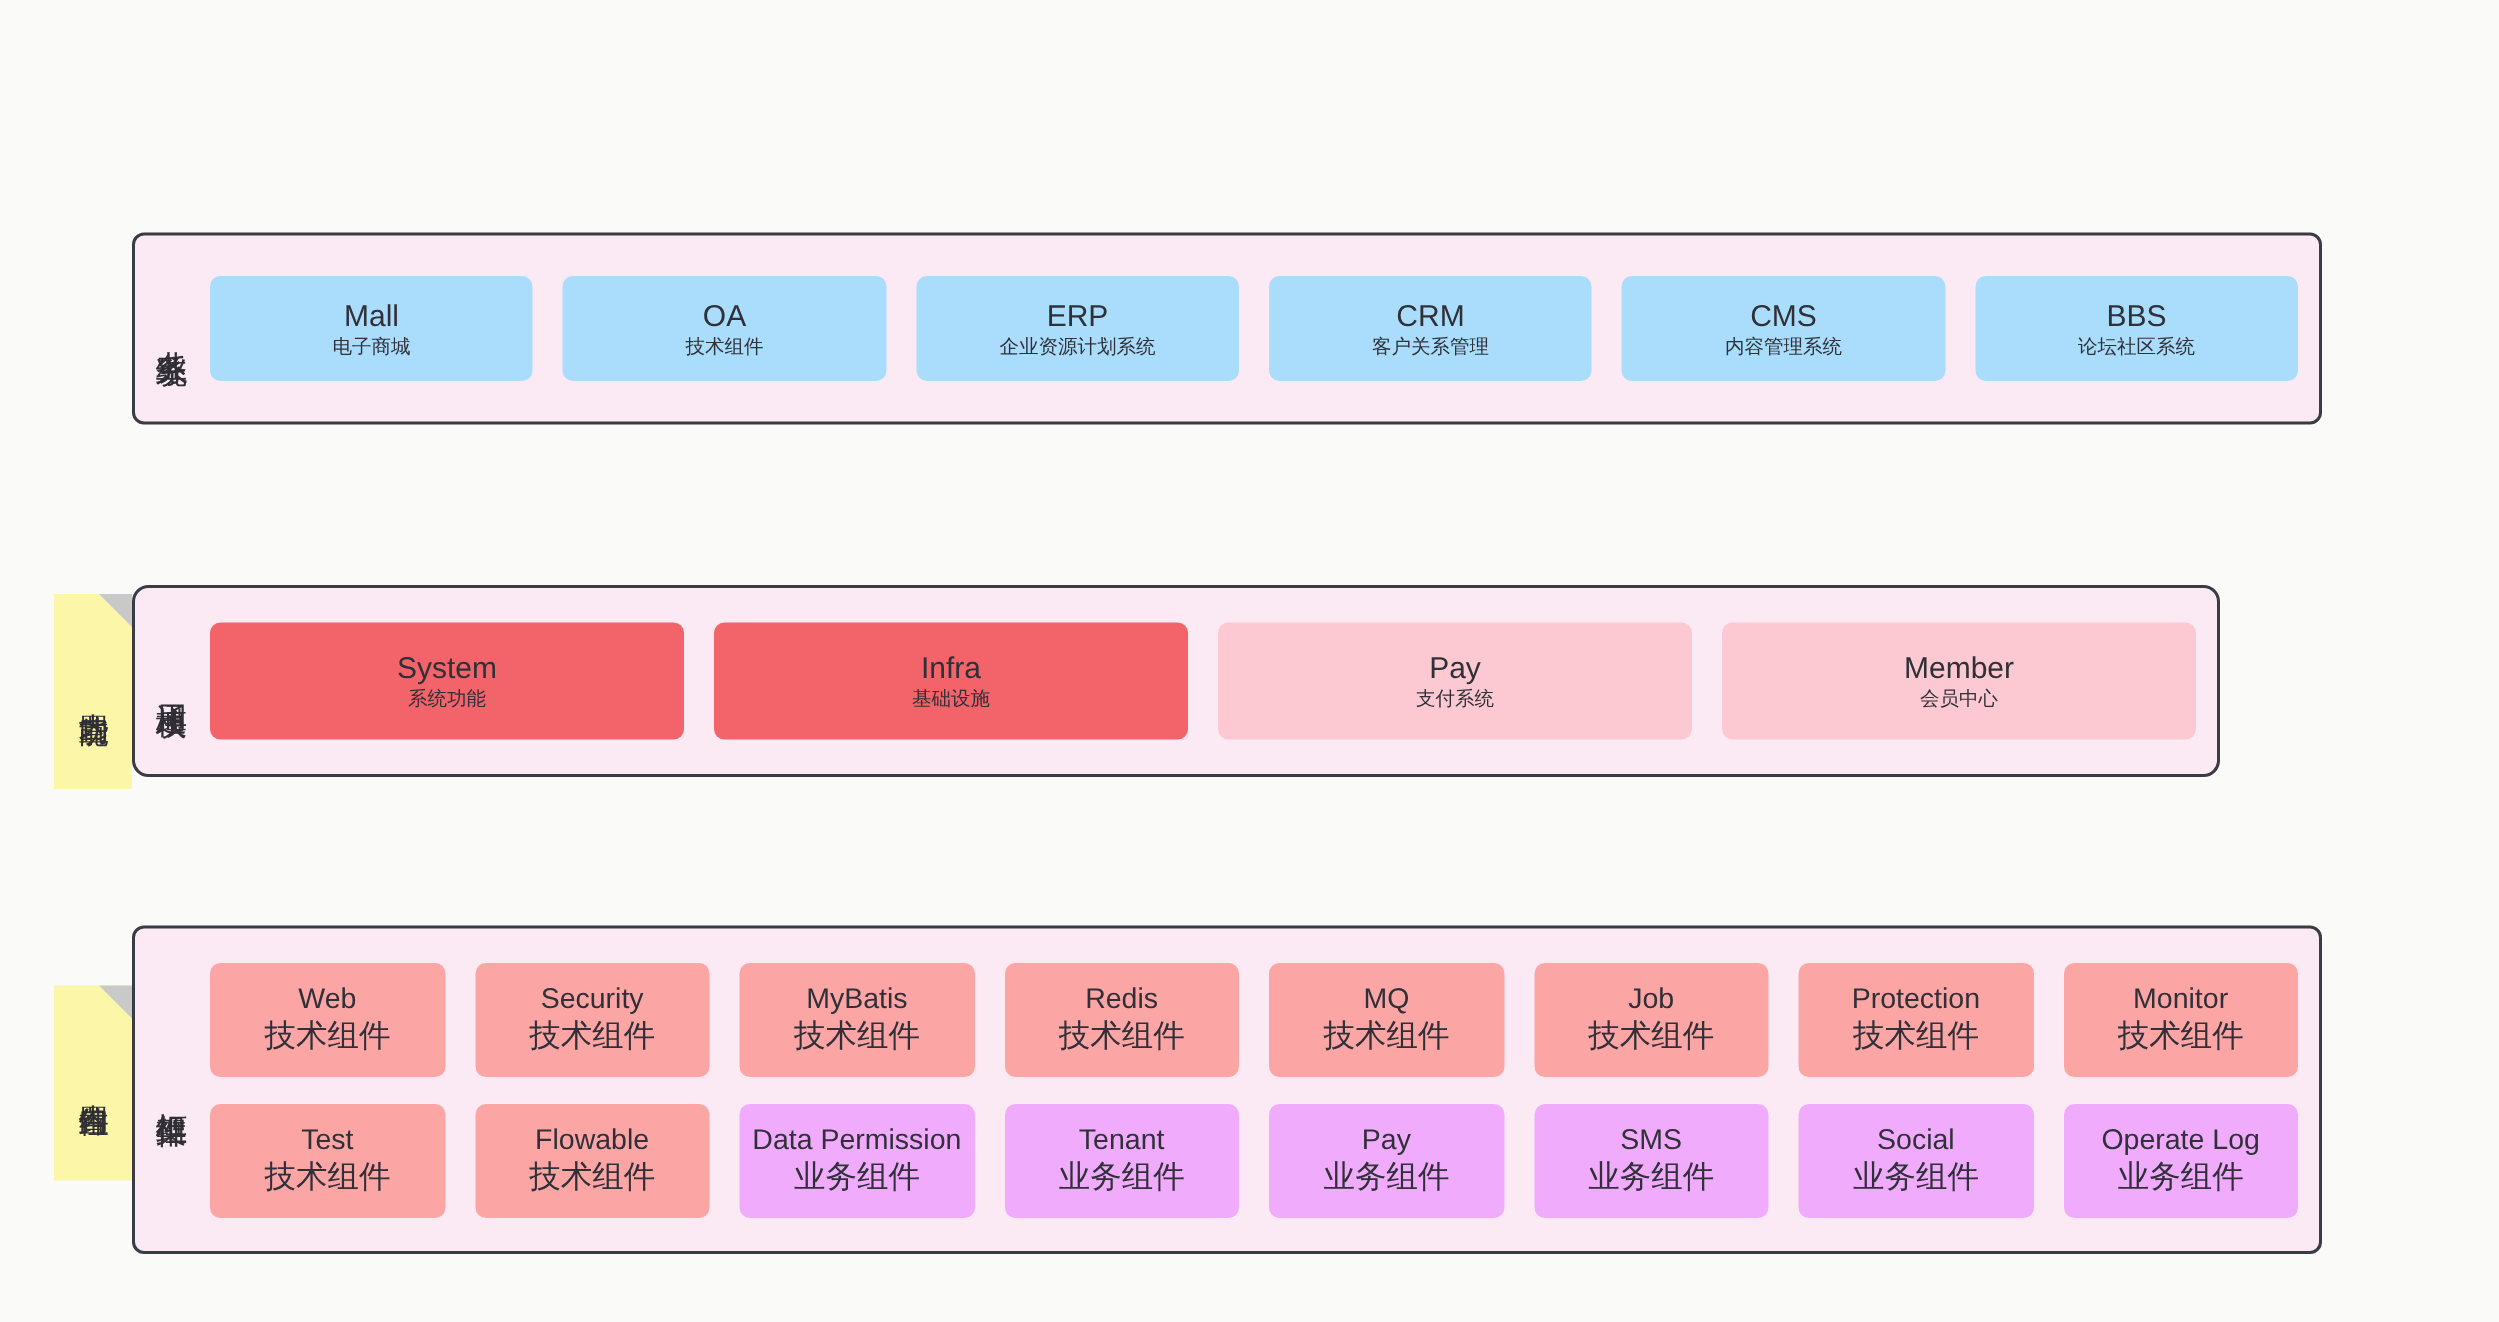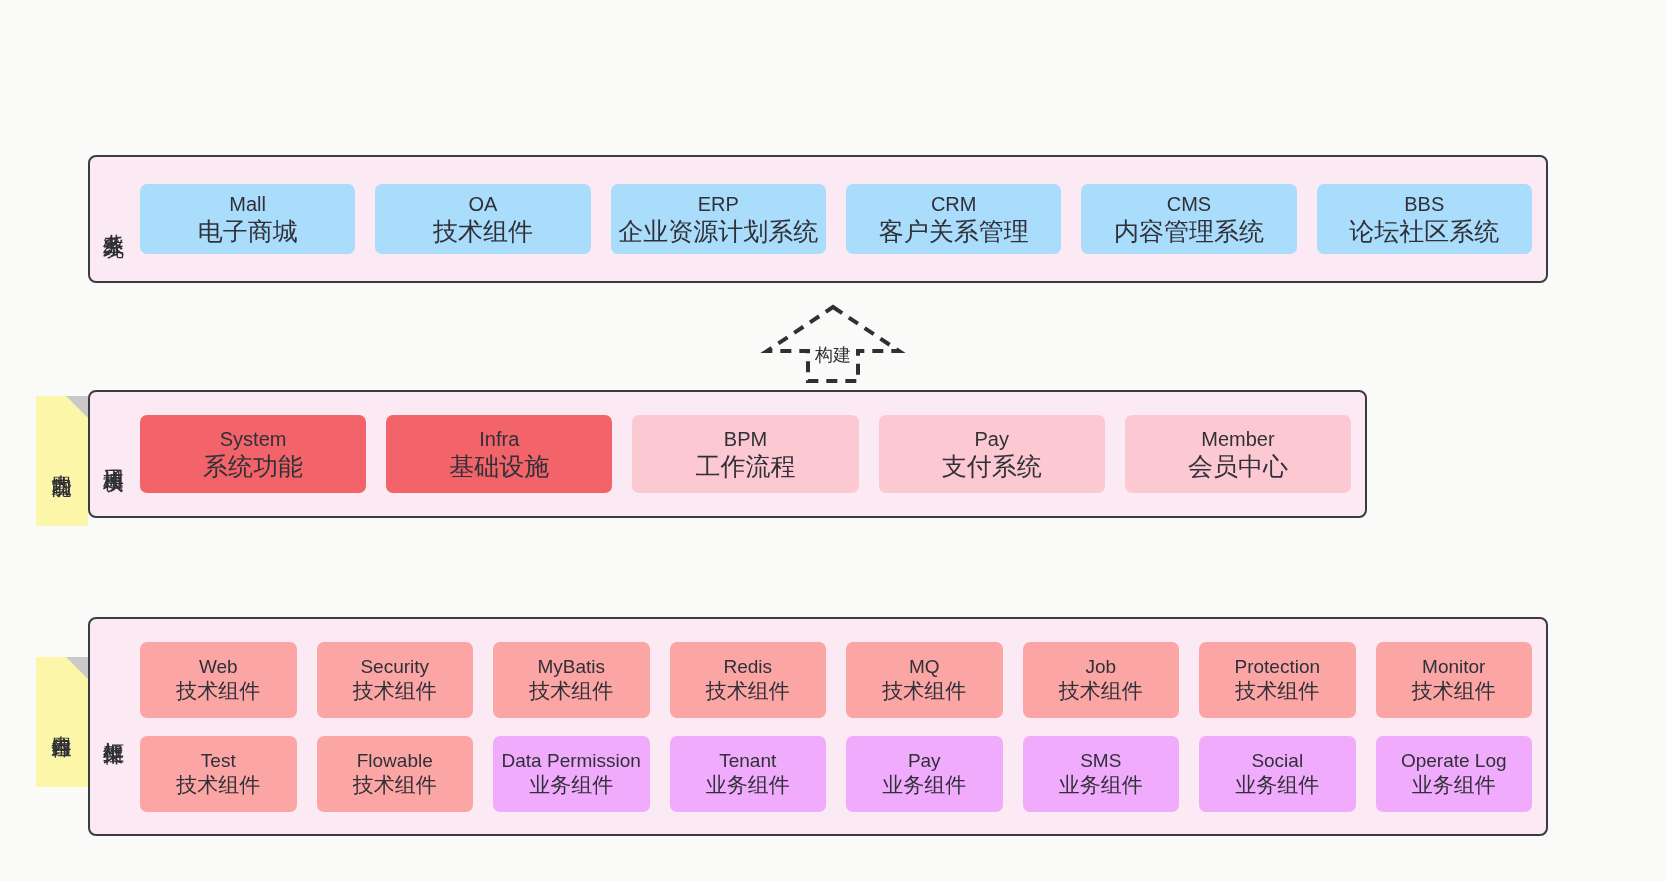--- a/index.html
+++ b/index.html
@@ -68,34 +68,34 @@
     display: flex;
     flex-direction: column;
     align-items: center;
     justify-content: center;
     text-align: center;
     color: #303038;
     padding: 6px 4px;
     line-height: 1.22;
   }
   .node .en { font-size: 20px; }
-  .node .cn { font-size: 25px; }
+  .node .cn { font-size: 13px; }
   .node.small .en { font-size: 19px; }
   .node.small .cn { font-size: 21px; }
 
   
   .c-blue       { background: #aadcfb; }
   .c-red        { background: #f2636a; }
   .c-pink       { background: #fcc9d2; }
   .c-green      { background: #fca5a5; }
   .c-lightgreen { background: #f0abfc; }
 
   
   #layer-business  { left: 88px;  top: 111px; width: 1460px; height: 128px; }
-  #layer-common    { left: 88px;  top: 346px; width: 1279px; height: 128px; }
+  #layer-common    { left: 88px;  top: 346px; width: 1392px; height: 128px; border-radius: 11px; }
   #layer-framework { left: 88px;  top: 573px; width: 1460px; height: 219px; }
 
   #layer-business .node  { height: 70px; }
   #layer-common .node    { height: 78px; }
   #layer-framework .node { height: 76px; }
 
   
   .note {
     position: absolute;
     box-sizing: border-box;
@@ -174,48 +174,38 @@
           <span class="cn">内容管理系统</span>
         </div>
         <div class="node c-blue">
           <span class="en">BBS</span>
           <span class="cn">论坛社区系统</span>
         </div>
       </div>
     </div>
   </div>
 
-  <div class="gen-arrow" id="arrow-build">
-    <svg width="150" height="86" viewBox="0 0 150 86" fill="none">
-      <path d="M75 6 L141 50 L100 50 L100 80 L50 80 L50 50 L9 50 Z" stroke="#2f2f35" stroke-width="4" stroke-dasharray="11 8" stroke-linejoin="miter" fill="none"></path>
-    </svg>
-    <div class="gen-label">构建</div>
-  </div>
 
   <div class="note" id="note-builtin-function">
     <span>内置功能</span>
   </div>
 
   <div class="layer" id="layer-common">
     <div class="layer-title">通用模块</div>
     <div class="layer-body">
       <div class="row">
         <div class="node c-red">
           <span class="en">System</span>
           <span class="cn">系统功能</span>
         </div>
         <div class="node c-red">
           <span class="en">Infra</span>
           <span class="cn">基础设施</span>
         </div>
         <div class="node c-pink">
-          <span class="en">BPM</span>
-          <span class="cn">工作流程</span>
-        </div>
-        <div class="node c-pink">
           <span class="en">Pay</span>
           <span class="cn">支付系统</span>
         </div>
         <div class="node c-pink">
           <span class="en">Member</span>
           <span class="cn">会员中心</span>
         </div>
       </div>
     </div>
   </div>

